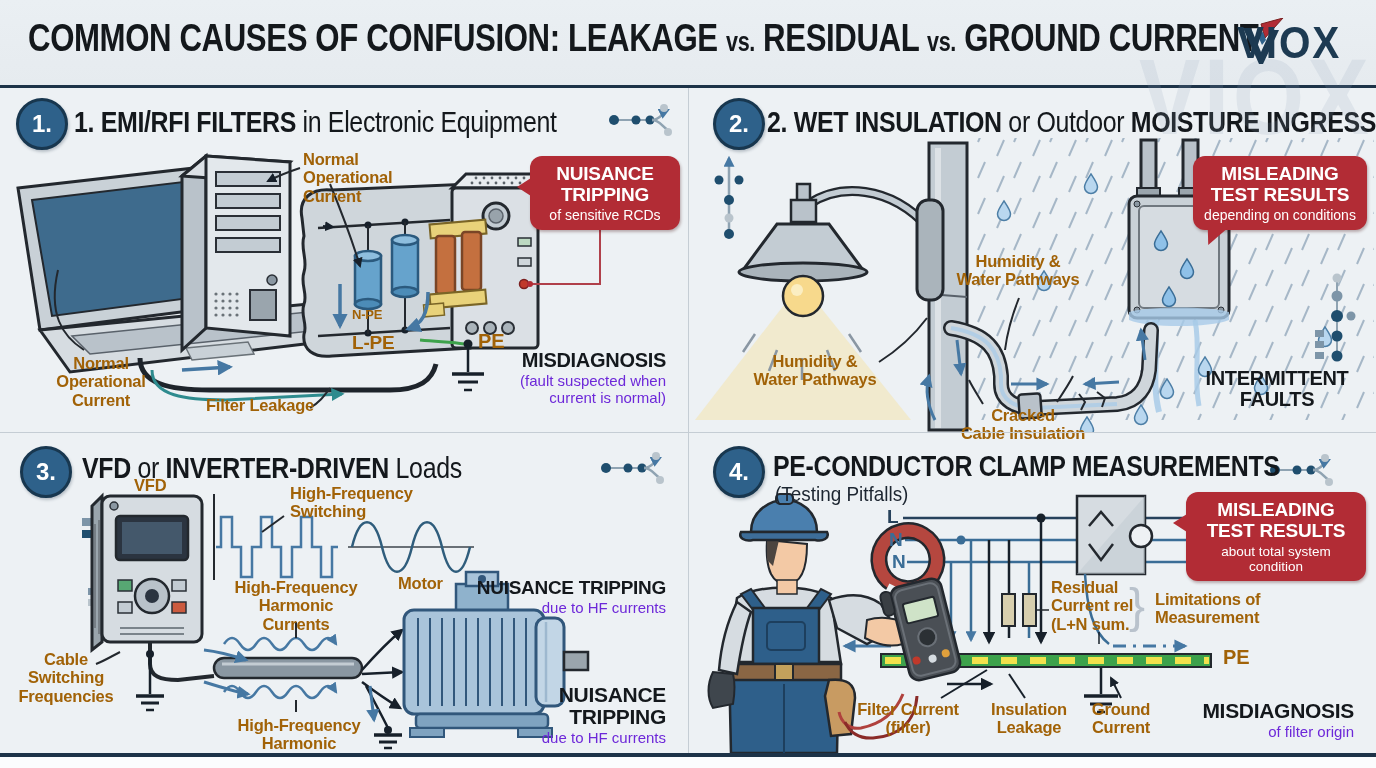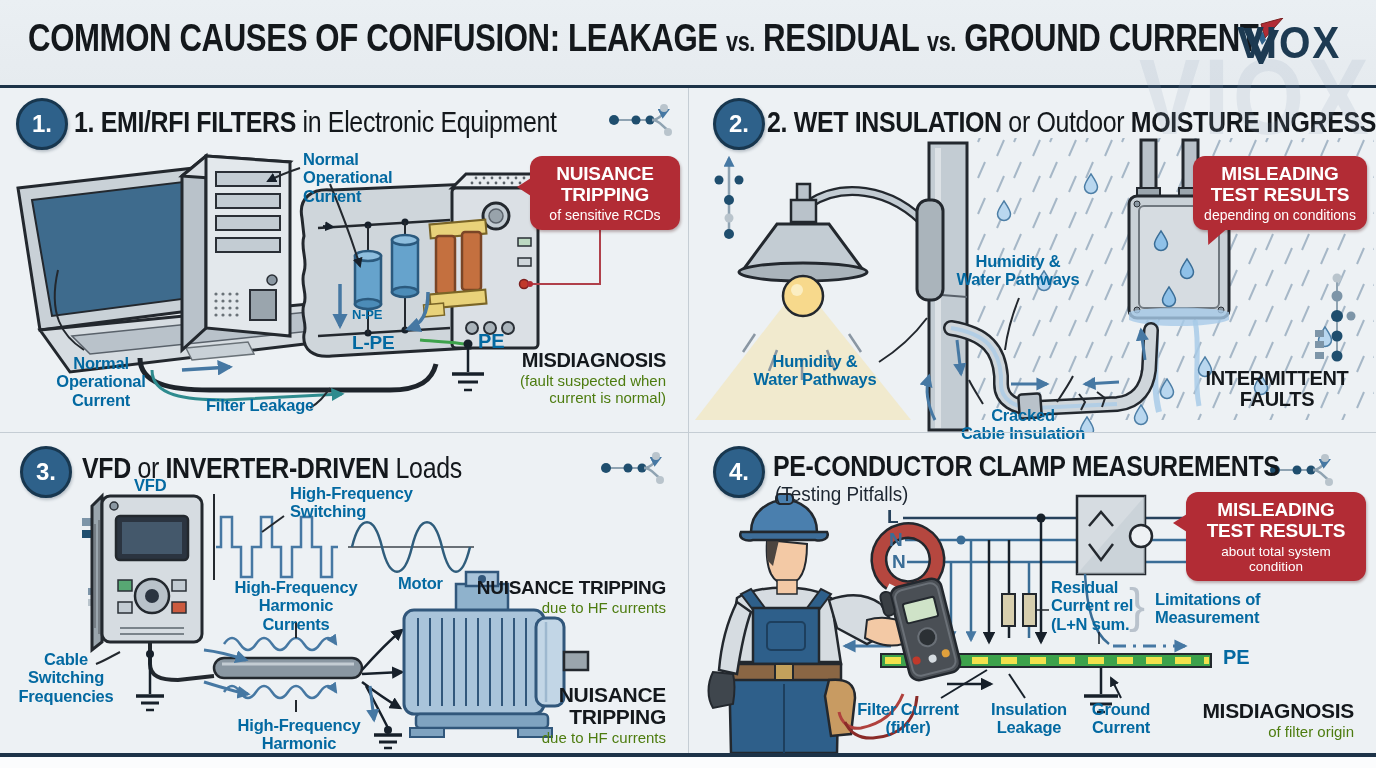--- a/index.html
+++ b/index.html
@@ -27,38 +27,38 @@
   
   .badge{position:absolute;width:46px;height:46px;border-radius:50%;background:#2e618a;border:3px solid #18374f;
          color:#fff;font-size:24px;font-weight:bold;display:flex;align-items:center;justify-content:center;
          box-shadow:1px 2px 3px rgba(20,40,60,.25);}
   .q-title{position:absolute;font-size:29px;white-space:nowrap;letter-spacing:-0.4px;transform:scaleX(.86);
          transform-origin:0 50%;color:#14181c;}
   .q-title .b{font-weight:bold;}
   .q-title .r{font-weight:normal;}
   .q-sub{position:absolute;font-size:21px;font-weight:normal;color:#1c2530;transform:scaleX(.9);transform-origin:0 50%;}
   
-  .lbl{position:absolute;font-weight:bold;font-size:16.5px;line-height:1.12;color:#0369a1;
+  .lbl{position:absolute;font-weight:bold;font-size:16.5px;line-height:1.12;color:#a16207;
        white-space:pre-line;letter-spacing:-0.2px;}
   .lbl-c{text-align:center;}
   .lbl-sm{font-size:13px;}
   .wire-lbl{color:#27425c;}
   
   .callout{position:absolute;background:#b22c35;color:#fff;border-radius:12px;padding:8px 8px 7px;
        text-align:center;box-shadow:1px 2px 3px rgba(60,10,10,.3);}
   .callout-title{font-weight:bold;font-size:19px;line-height:1.1;white-space:pre-line;letter-spacing:-0.2px;}
   .callout-sub{font-size:14px;line-height:1.12;white-space:pre-line;margin-top:2px;}
   .tail-left::before{content:"";position:absolute;left:-13px;top:22px;border-top:9px solid transparent;
        border-bottom:9px solid transparent;border-right:14px solid #b22c35;}
   .tail-bl::before{content:"";position:absolute;left:12px;bottom:-15px;border-top:17px solid #b22c35;
        border-left:6px solid transparent;border-right:14px solid transparent;transform:skewX(-18deg);}
   
   .outcome{position:absolute;}
   .outcome-title{font-weight:bold;font-size:20px;line-height:1.05;white-space:pre-line;letter-spacing:-0.3px;color:#14181c;}
-  .outcome-sub{font-size:15px;line-height:1.15;white-space:pre-line;color:#4d7c0f;margin-top:1px;}
+  .outcome-sub{font-size:15px;line-height:1.15;white-space:pre-line;color:#6d28d9;margin-top:1px;}
   .big{font-size:21px;}
   svg{position:absolute;left:0;top:0;}
   .brace{position:absolute;font-size:48px;color:#b9c2cc;font-weight:normal;}
   .pe-big{font-size:20px;}
 </style>
 </head>
 <body>
 
 <div class="canvas">
 

